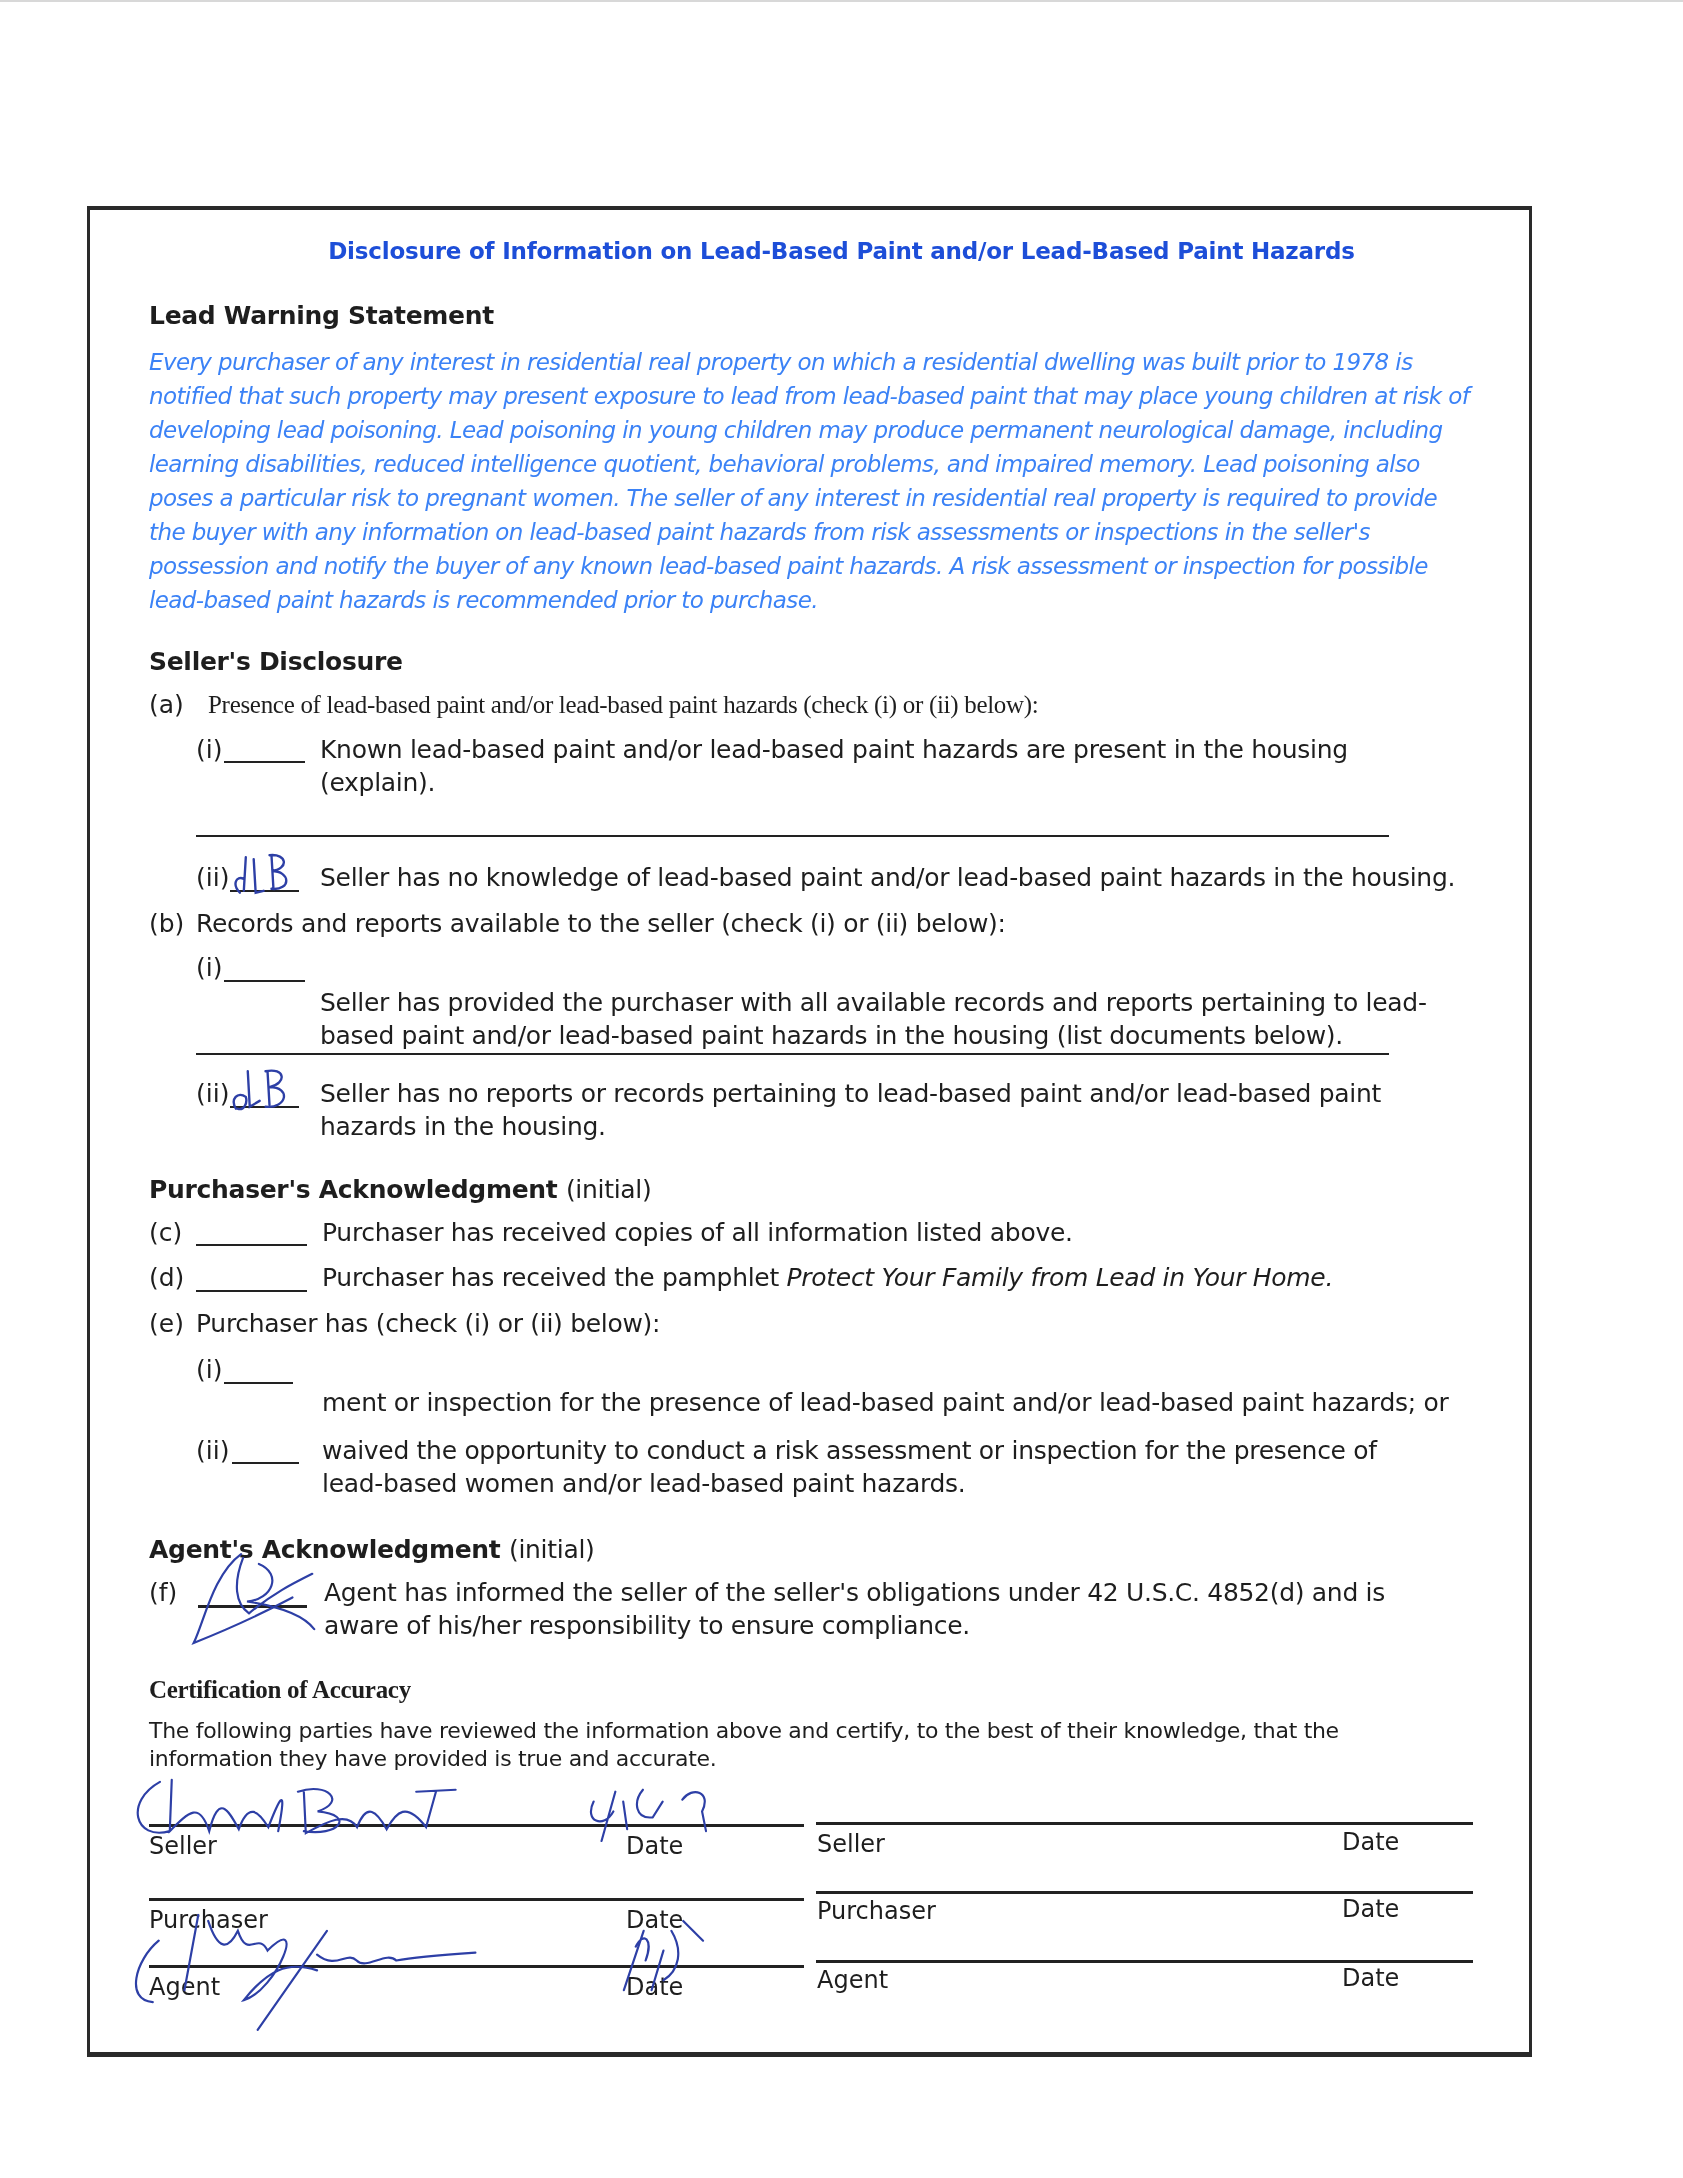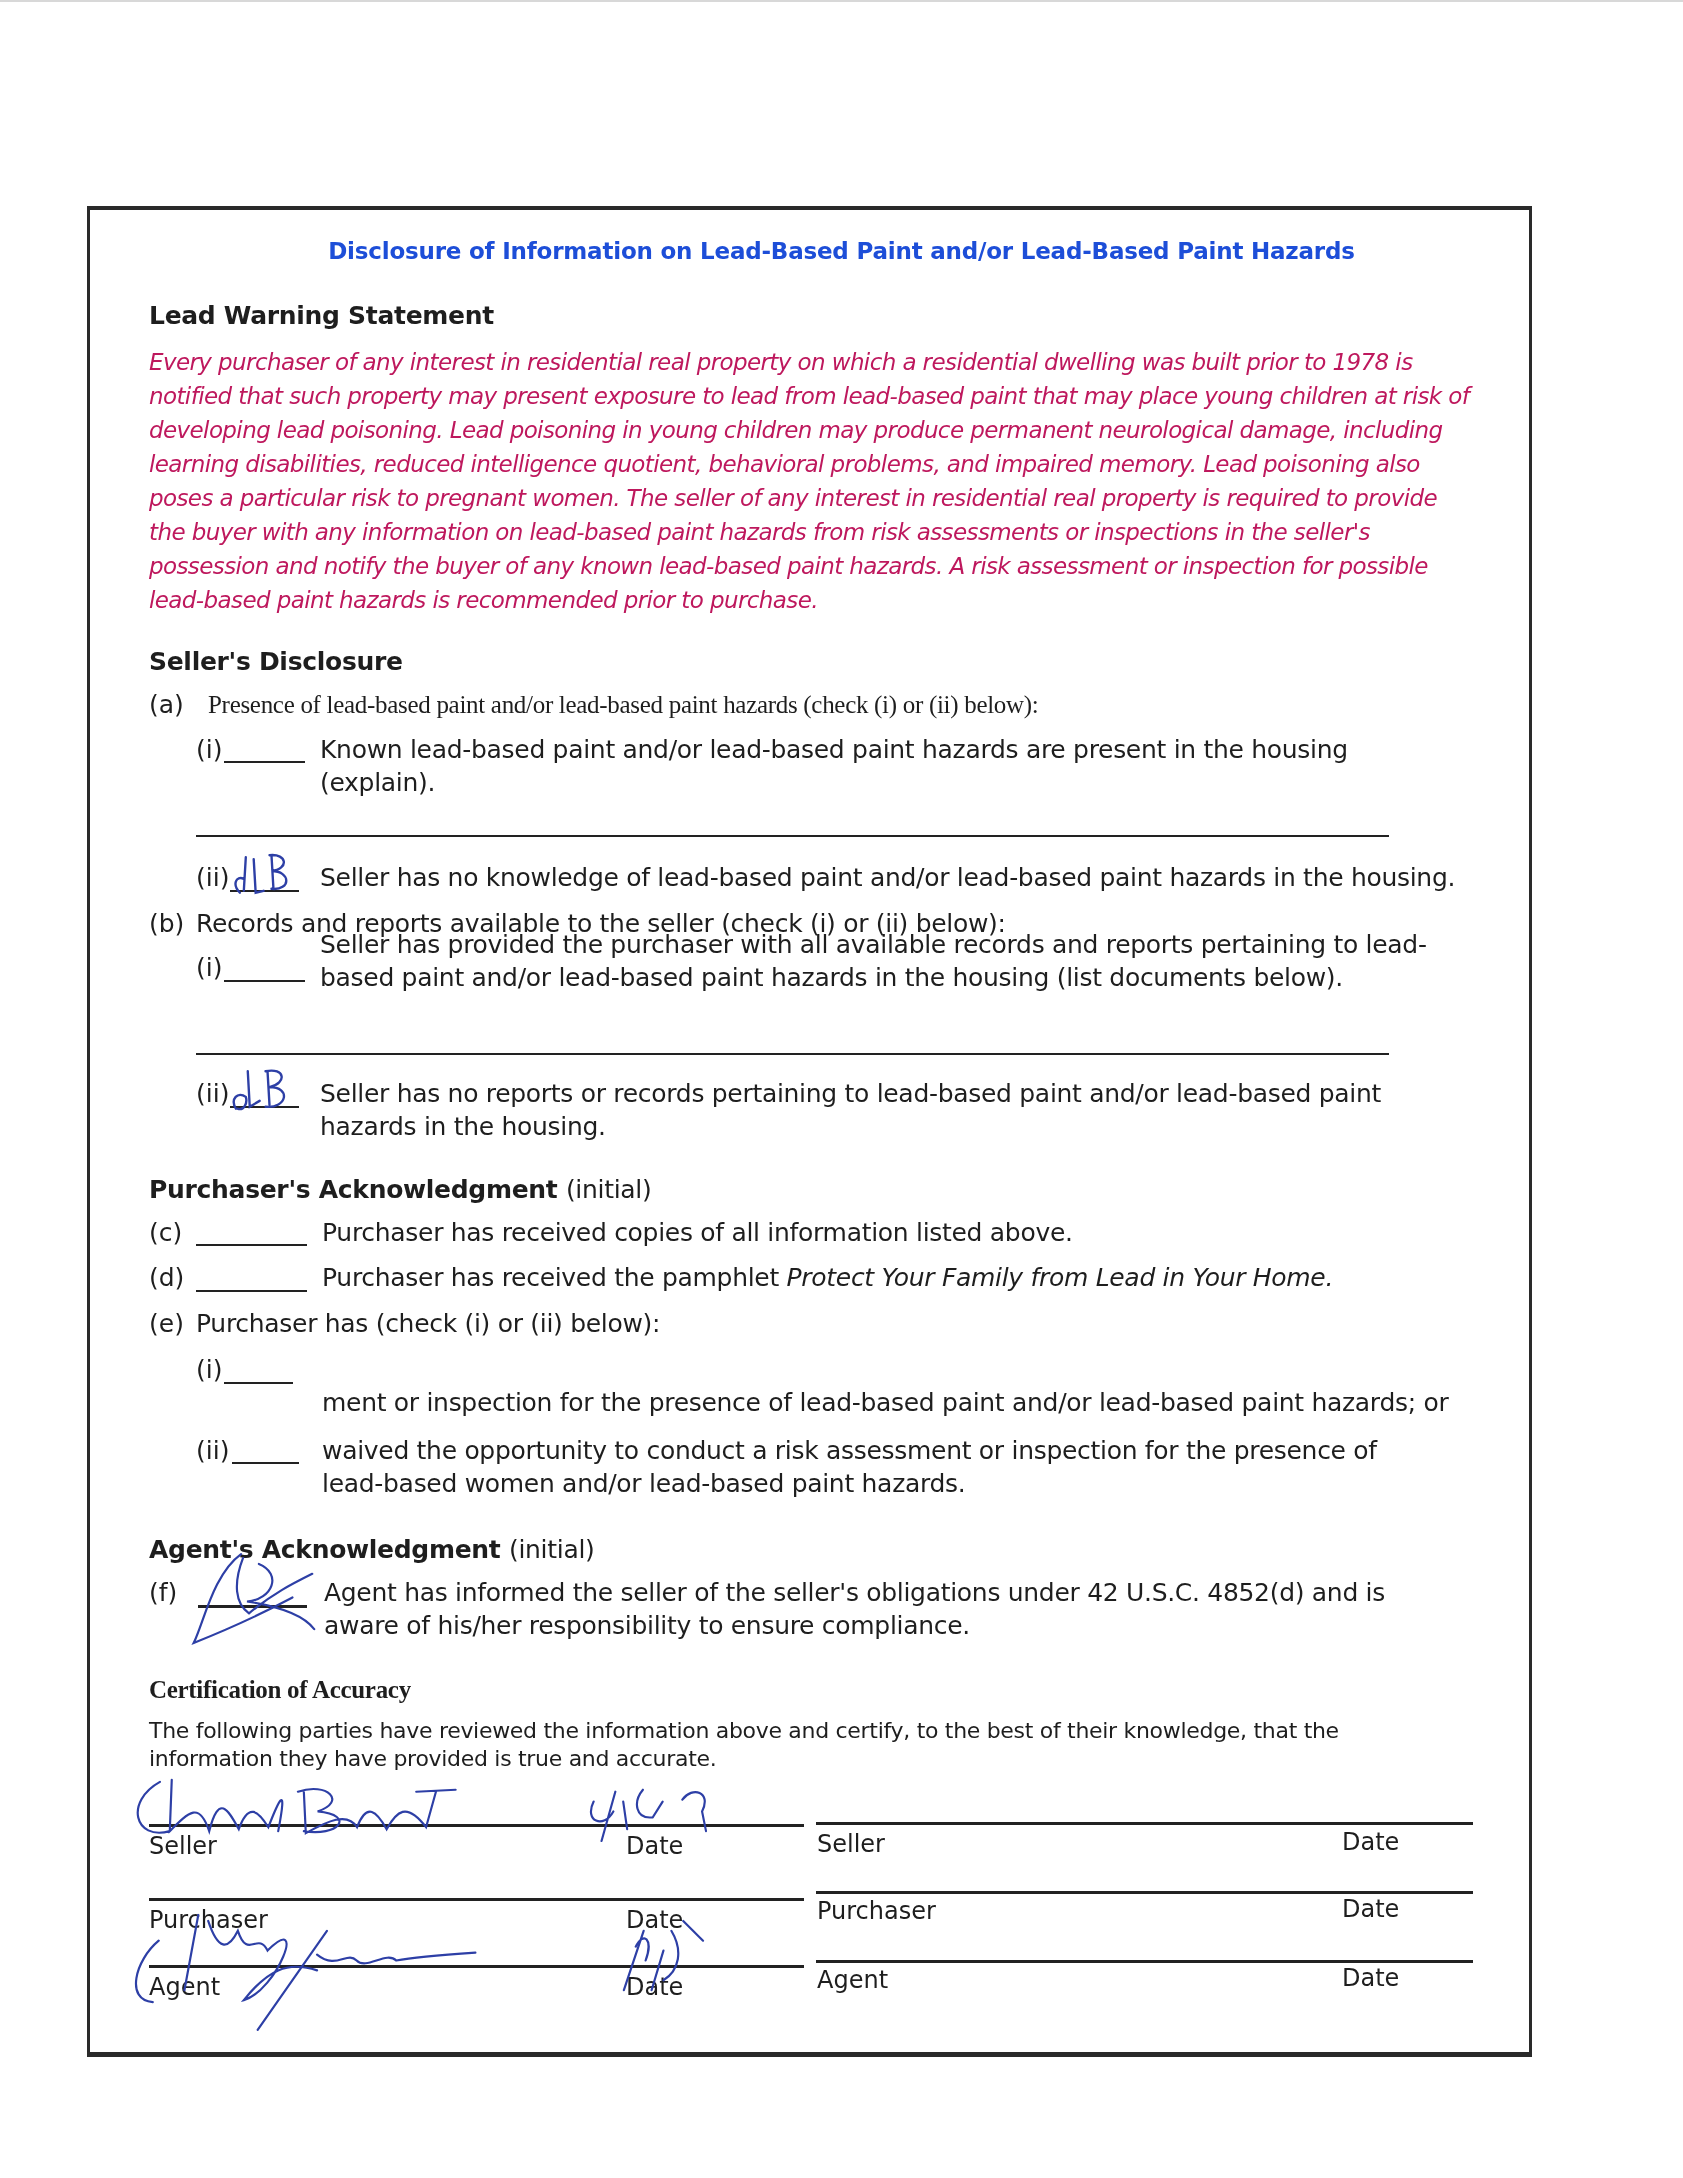--- a/index.html
+++ b/index.html
@@ -6,21 +6,21 @@
   body { width: 1683px; height: 2178px; position: relative; overflow: hidden;
          font-family: "DejaVu Sans", "Liberation Sans", sans-serif; color: #1a1a1a; }
   .topline { position: absolute; left: 0; top: 0; width: 1683px; height: 2px; background: #d8d8d8; }
   .frame { position: absolute; left: 87px; top: 206px; width: 1445px; height: 1851px;
            border: 3px solid #2a2a2a; border-top-width: 4px; border-bottom-width: 5px; box-sizing: border-box; }
   .doc-title { position: absolute; left: 0; width: 1683px; top: 238px; text-align: center;
                font-size: 23px; font-weight: bold; letter-spacing: -0.2px; color: #1d4ed8; }
   .h { position: absolute; left: 149px; font-weight: bold; font-size: 25px; color: #1e1e1e; letter-spacing: -0.3px; }
   .h .light { font-weight: normal; }
   .warning { position: absolute; left: 149px; top: 345px; width: 1327px; font-style: italic;
-             font-size: 23px; line-height: 34px; letter-spacing: -0.6px; color: #be185d; }
+             font-size: 23px; line-height: 34px; letter-spacing: -0.6px; color: #3b82f6; }
   .row { position: absolute; font-size: 25px; letter-spacing: -0.3px; color: #1e1e1e; line-height: 33px; }
   .lbl { position: absolute; font-size: 25px; color: #1e1e1e; }
   .blank { position: absolute; height: 2px; background: #222; }
   .rule { position: absolute; height: 3px; background: #222; }
   .sig { position: absolute; pointer-events: none; }
   .sig svg { overflow: visible; }
   .small { font-size: 22px; }
   .siglbl { position: absolute; font-size: 24px; color: #1e1e1e; }
   .ital { font-style: italic; }
 </style>
@@ -52,21 +52,21 @@
       <path d="M10 44 C2 36 6 26 14 30 M16 8 L14 42 M24 10 L26 44 L34 42 M40 6 C58 4 60 20 42 22 C62 22 62 42 42 40 M42 6 L44 40" stroke="#2d3fa6" stroke-width="2.4" fill="none" stroke-linecap="round"></path>
     </svg>
 </div>
 <div class="row" style="left:320px; top:861px;">Seller has no knowledge of lead-based paint and/or lead-based paint hazards in the housing.</div>
 
 <div class="lbl" style="left:149px; top:909px;">(b)</div>
 <div class="row" style="left:196px; top:907px;">Records and reports available to the seller (check (i) or (ii) below):</div>
 
 <div class="lbl" style="left:196px; top:953px;">(i)</div>
 <div class="blank" style="left:224px; top:980px; width:81px;"></div>
-<div class="row" style="left:320px; top:928px;"><span>Seller has provided the purchaser with all available records and reports pertaining to lead-</span><br><span>based paint and/or lead-based paint hazards in the housing (list documents below).</span></div>
+<div class="row" style="left:320px; top:986px;"><span>Seller has provided the purchaser with all available records and reports pertaining to lead-</span><br><span>based paint and/or lead-based paint hazards in the housing (list documents below).</span></div>
 <div class="rule" style="left:196px; top:1053px; width:1193px; height:2px;"></div>
 
 <div class="lbl" style="left:196px; top:1079px;">(ii)</div>
 <div class="blank" style="left:230px; top:1106px; width:69px;"></div>
 <div class="sig" style="left:230px; top:1065px;">
   <svg width="79" height="50" viewBox="0 0 80 50">
       <path d="M6 44 C0 34 8 26 16 32 C18 38 14 46 8 44 M18 6 L20 42 L30 36 M36 6 C56 2 58 18 40 22 C62 22 58 44 36 42 M38 6 L40 40" stroke="#2d3fa6" stroke-width="2.4" fill="none" stroke-linecap="round"></path>
     </svg>
 </div>
 <div class="row" style="left:320px; top:1077px;"><span>Seller has no reports or records pertaining to lead-based paint and/or lead-based paint</span><br><span>hazards in the housing.</span></div>

